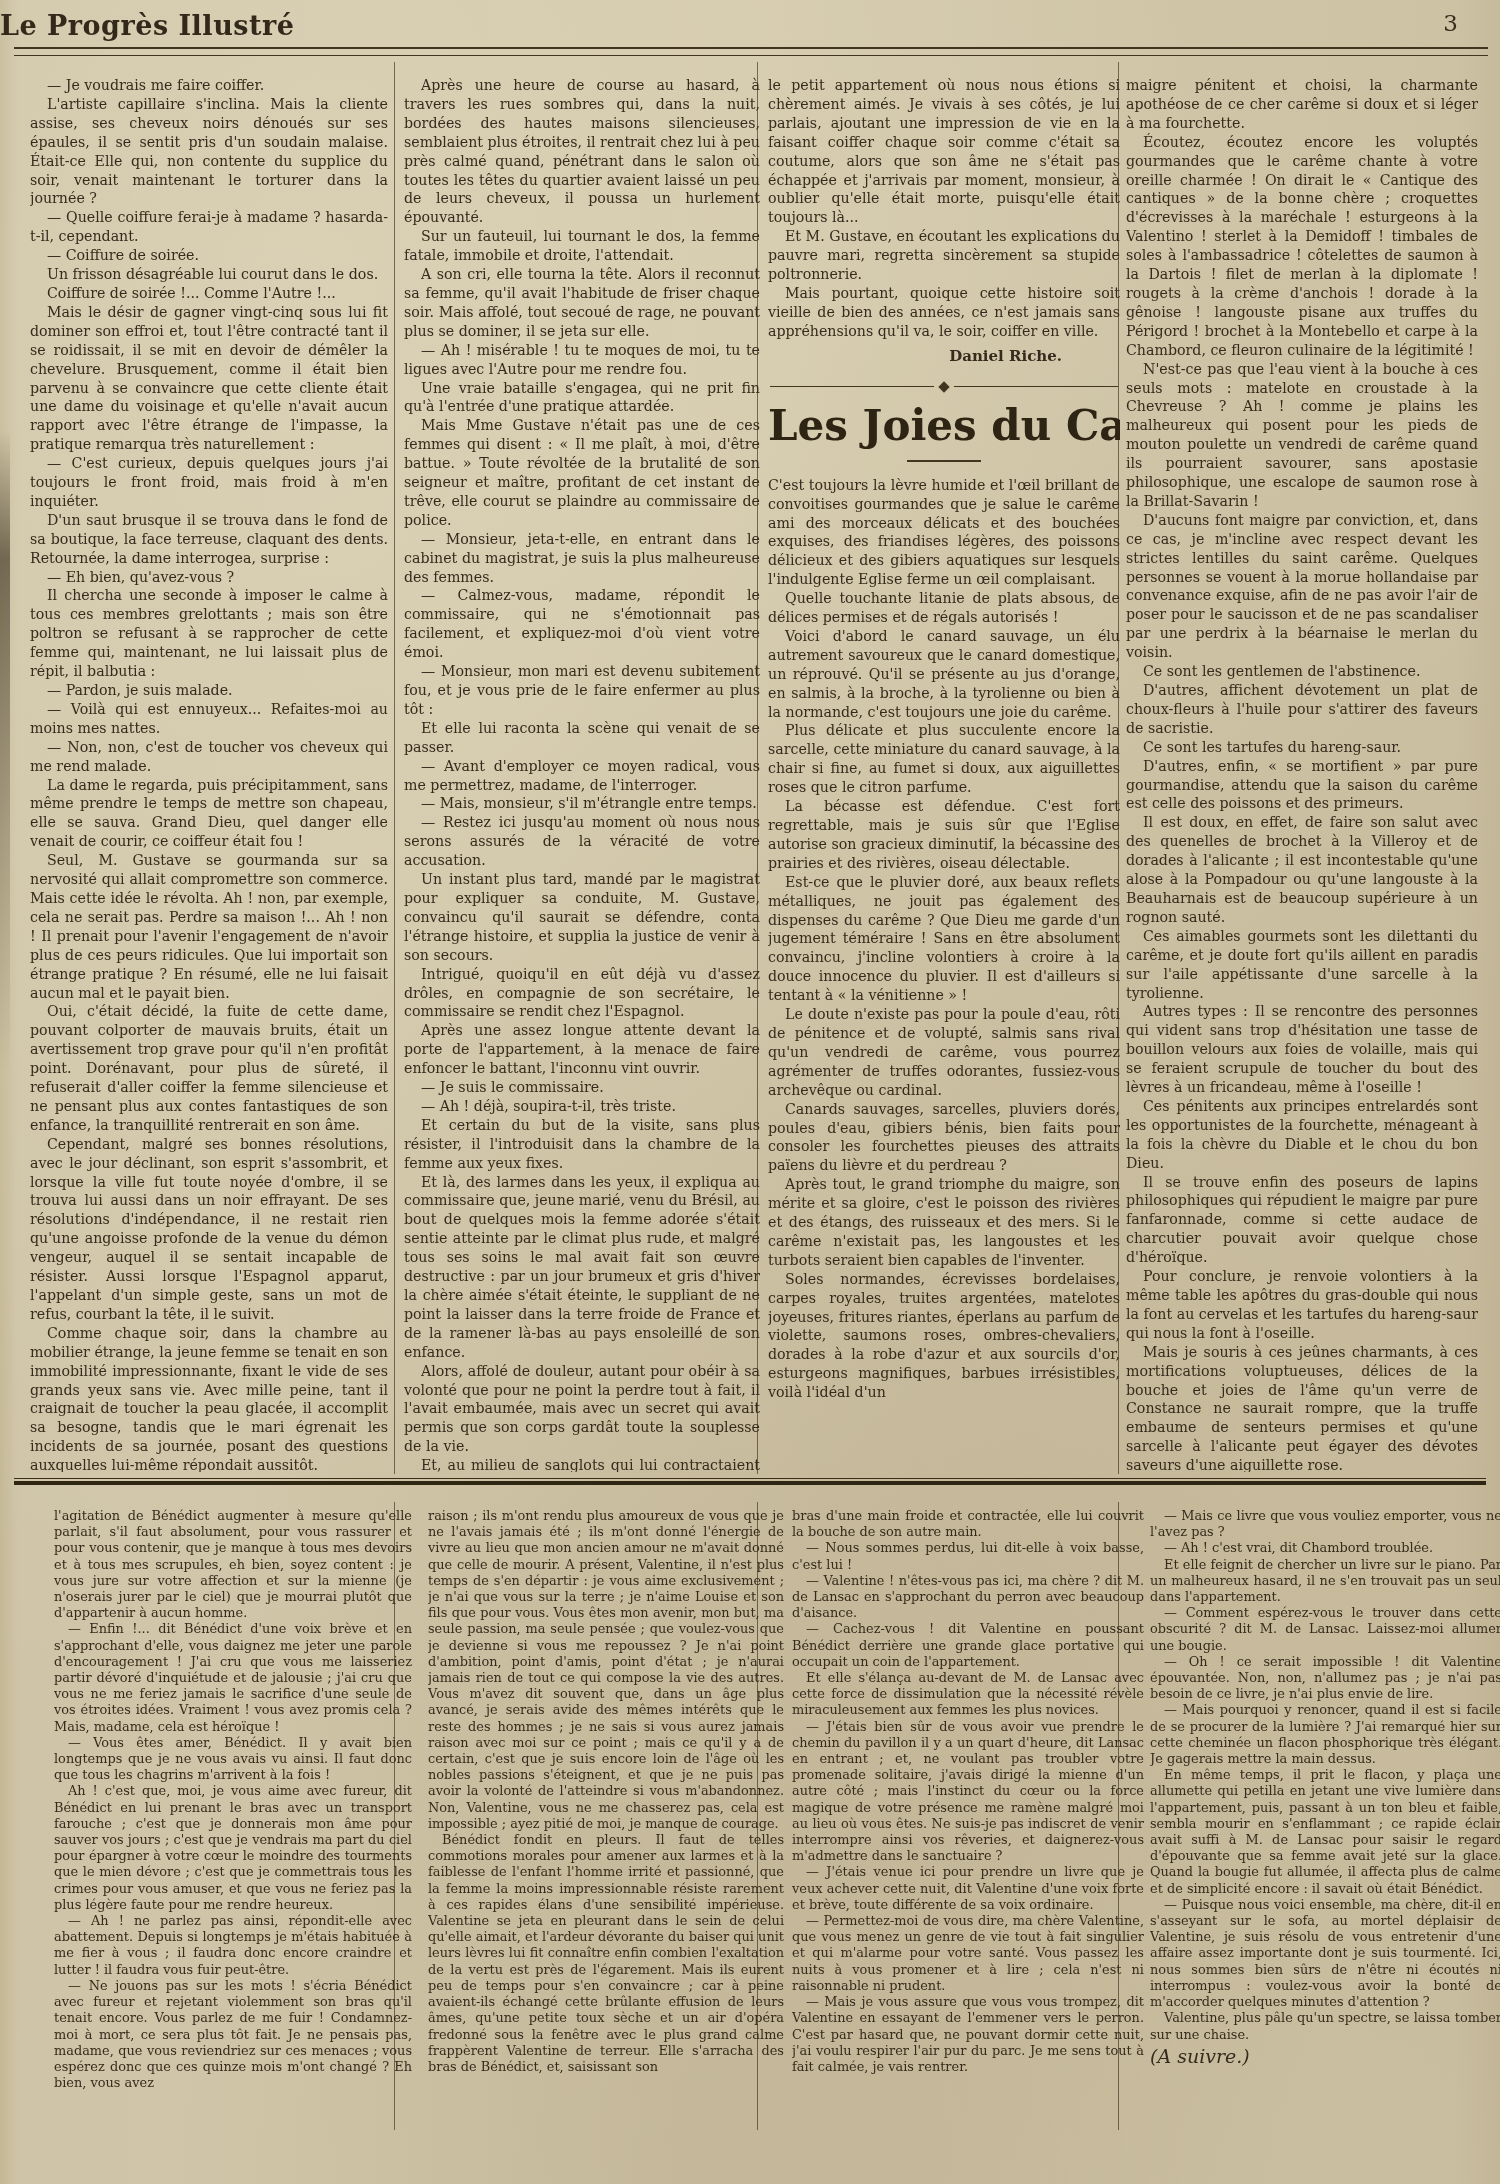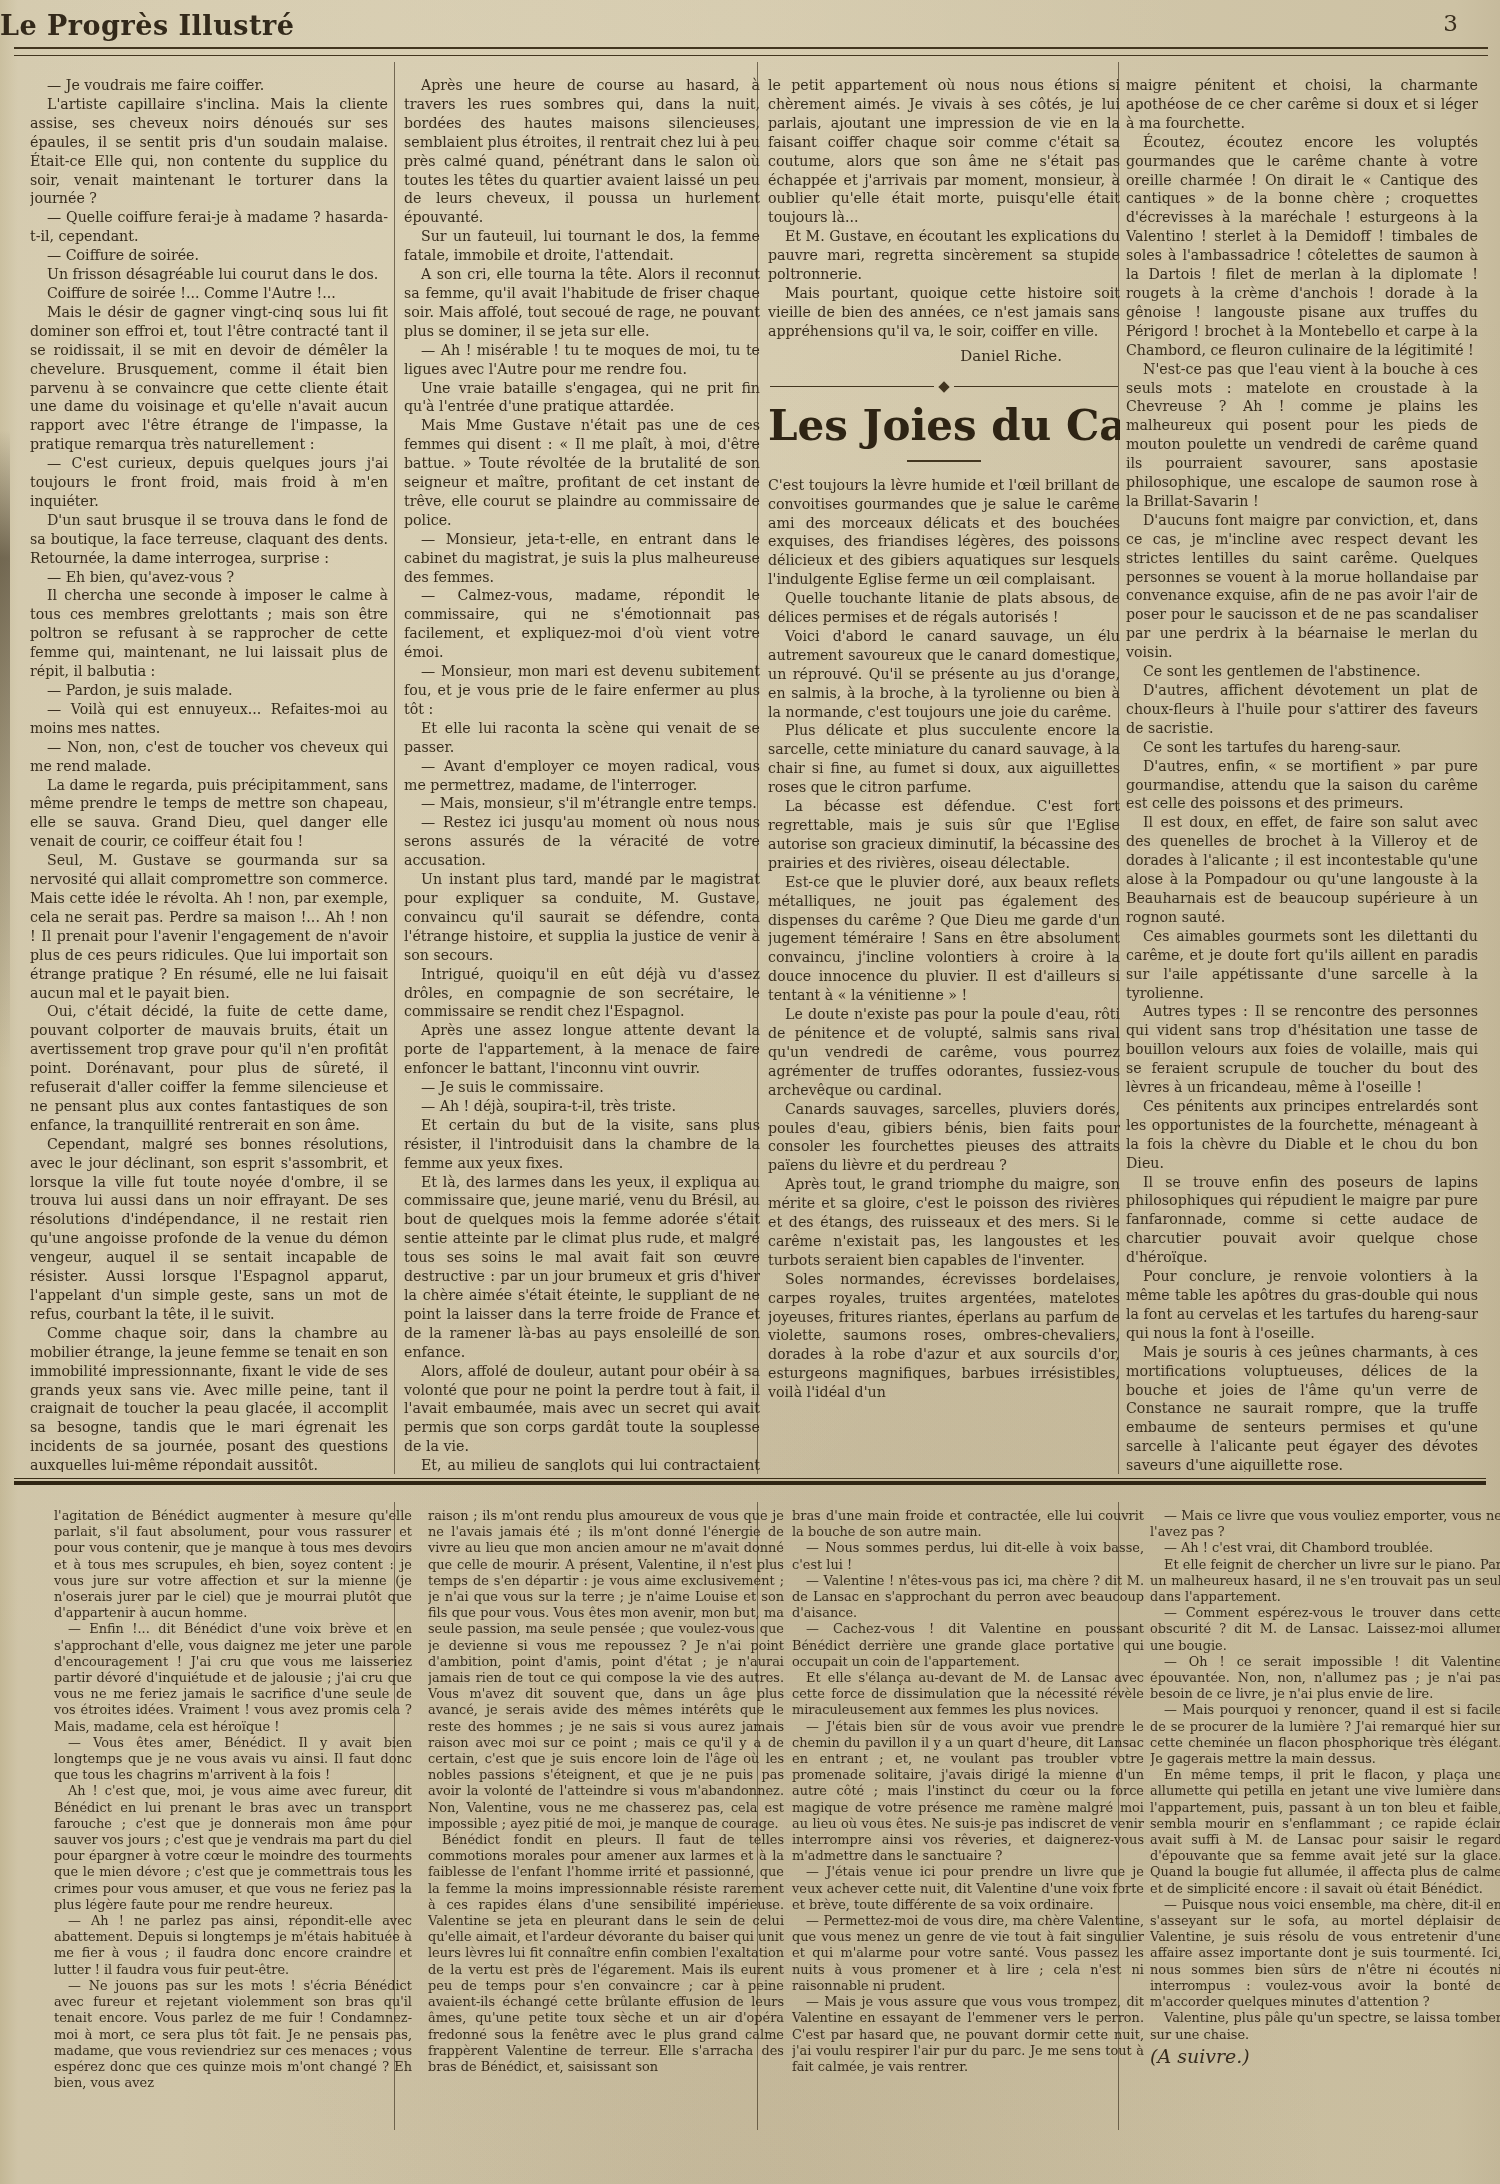--- a/index.html
+++ b/index.html
@@ -43,21 +43,21 @@
     margin:0;text-indent:17px;text-align:justify;
     font-size:14.2px;line-height:18.9px;
   }
   .col[data-continues="true"] .para:first-child{text-indent:0;}
   .vdiv{position:absolute;width:1px;background:rgba(52,40,22,.62);}
   .vdiv-top{top:62px;height:1412px;}
   .vdiv-bottom{top:1502px;height:628px;}
   .dx-1{left:394px;} .dx-2{left:757px;} .dx-3{left:1118px;}
   
   .signature{
-    font-weight:normal;text-align:right;padding-right:58px;
+    font-weight:bold;text-align:right;padding-right:58px;
     font-size:15px;line-height:22px;margin-top:4px;
   }
   .ornament{display:flex;align-items:center;margin:16px 2px 10px 2px;}
   .ornament .line{flex:1;height:1px;background:#42351f;}
   .ornament .diamond{width:8px;height:8px;background:#42351f;transform:rotate(45deg);margin:0 6px;}
   .headline{
     margin:6px 17px 0 0;text-align:center;white-space:nowrap;
     font-size:42px;font-weight:bold;letter-spacing:0px;color:#2e2414;
   }
   .headline-rule{width:74px;height:2px;background:#42351f;margin:10px auto 14px auto;}

